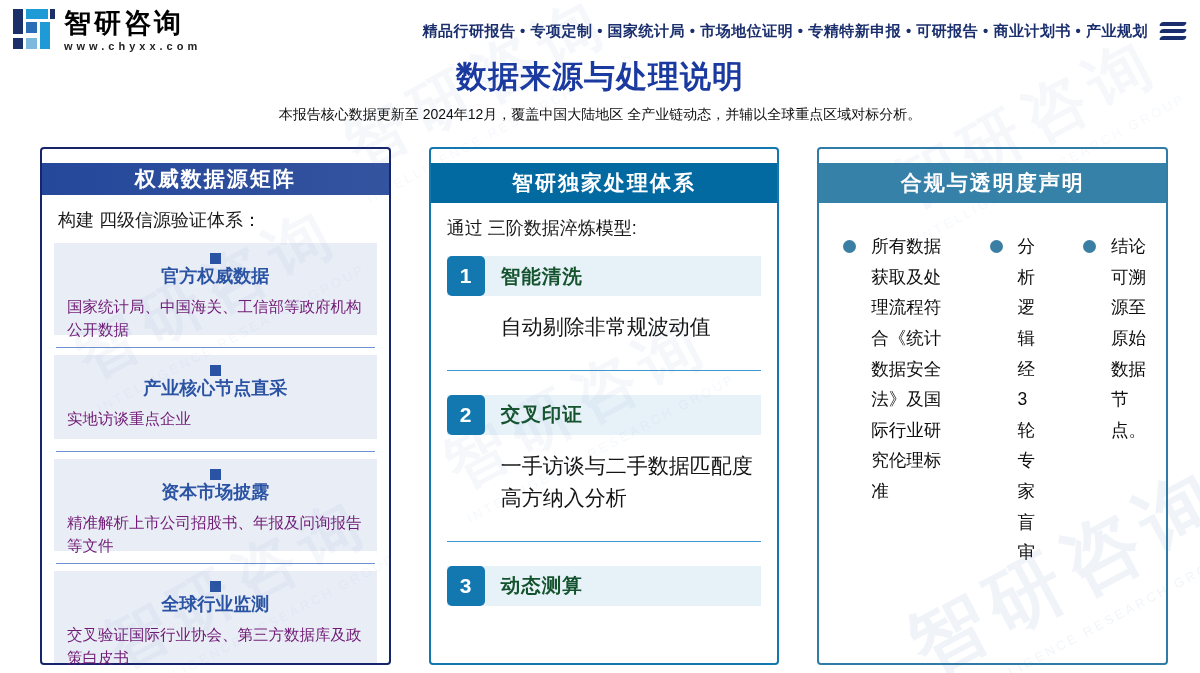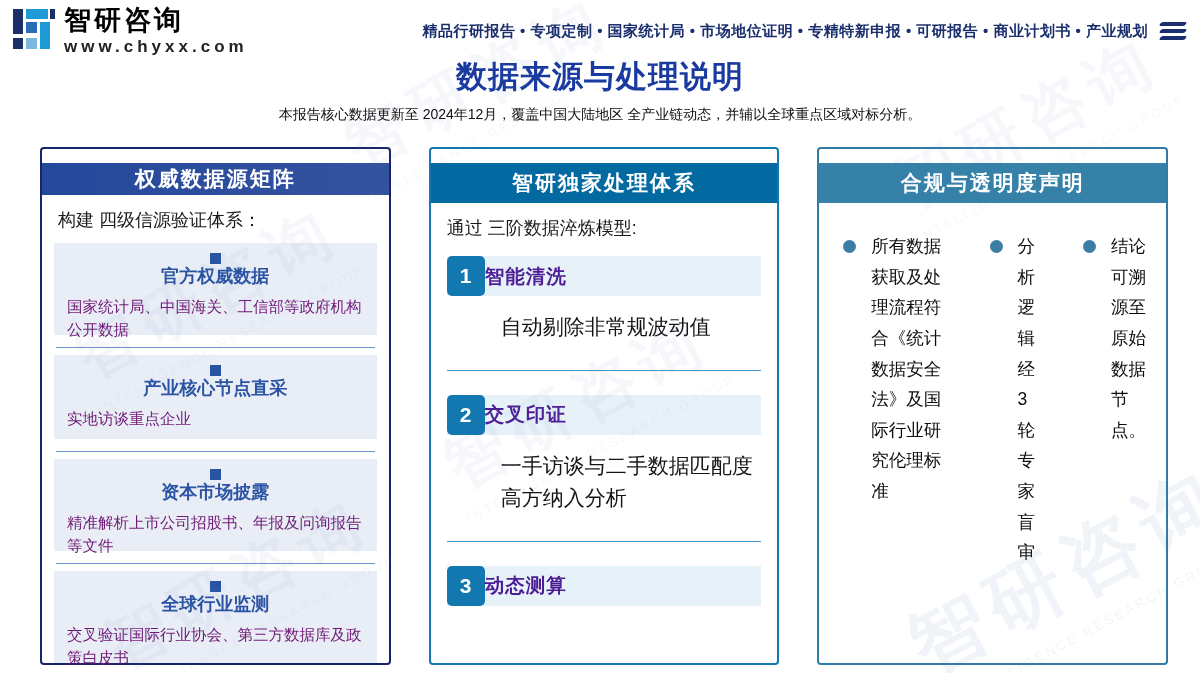--- a/index.html
+++ b/index.html
@@ -11,21 +11,21 @@
     font-family: "Liberation Sans", "DejaVu Sans", sans-serif;
     color: #111;
   }
 
   
   .header { position:absolute; top:6px; left:12px; right:14px; height:50px;
             display:flex; justify-content:space-between; align-items:center; }
   .logo { display:flex; align-items:center; gap:8px; }
   .logo-text { display:flex; flex-direction:column; line-height:1; }
   .logo-name { font-size:27px; font-weight:bold; color:#000; letter-spacing:3px; }
-  .logo-url  { font-size:17px; font-weight:bold; color:#222; letter-spacing:4px; margin-top:4px; }
+  .logo-url  { font-size:11px; font-weight:bold; color:#222; letter-spacing:4px; margin-top:4px; }
   .nav { display:flex; align-items:center; gap:12px; }
   .nav-text { font-size:15px; font-weight:bold; color:#1b2f6e; letter-spacing:0.5px; }
   .layers-icon { display:flex; flex-direction:column; gap:3px; }
   .layers-icon i { display:block; width:26px; height:4px; background:#1b2f6e;
                    transform:skewX(-30deg); border-radius:2px; }
 
   
   .page-title { position:absolute; top:56px; left:0; width:100%; text-align:center;
                 font-size:31px; font-weight:bold; color:#1b3aa0; letter-spacing:1px; }
   .page-subtitle { position:absolute; top:106px; left:0; width:100%; text-align:center;
@@ -56,21 +56,21 @@
   .subbox-desc { margin-top:7px; margin-left:1px; font-size:15.5px; line-height:1.5; color:#701a75; }
   .sep1 { border-top:1px solid #6b93cf; margin:12px 14px 0 14px; }
 
   
   .step { margin:24px 16px 0 16px; }
   .step.first { margin-top:12px; }
   .step-head { display:flex; align-items:center; background:#e7f1f8; height:40px; }
   .step-num { width:38px; height:40px; background:#1377b0; border-radius:5px;
               display:flex; align-items:center; justify-content:center;
               color:#fff; font-size:21px; font-weight:bold; flex-shrink:0; }
-  .step-title { color:#4c1d95; font-size:19.5px; font-weight:bold;
+  .step-title { margin-left:16px; color:#14532d; font-size:19.5px; font-weight:bold;
                 letter-spacing:1px; }
   .step-desc { margin:15px 4px 0 54px; font-size:21px; line-height:1.55; color:#151515; }
   .sep2 { border-top:1.5px solid #3f97cf; margin:26px 16px 0 16px; }
 
   
   .bullets { margin:28px 20px 0 24px; display:flex; gap:48px; }
   .bullet { display:flex; gap:15px; font-size:17.5px; line-height:1.75; color:#0d0d0d; }
   .dot-bullet { width:13px; height:13px; border-radius:50%; background:#3a7fa3;
                 margin-top:9px; flex-shrink:0; }
 

